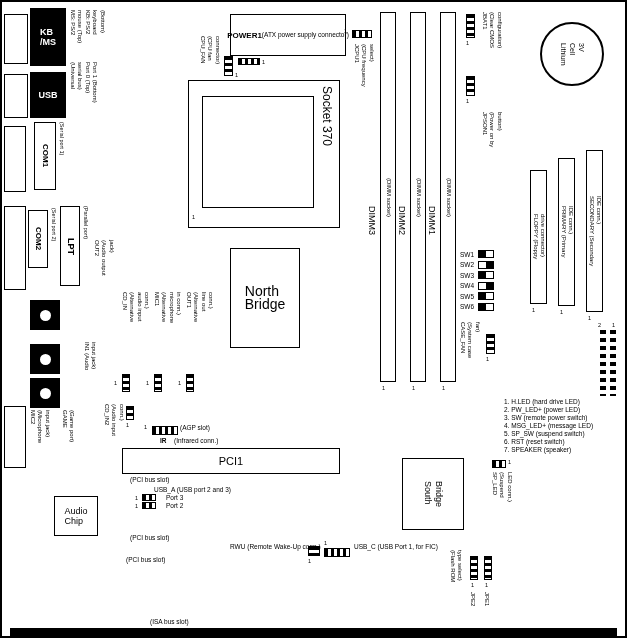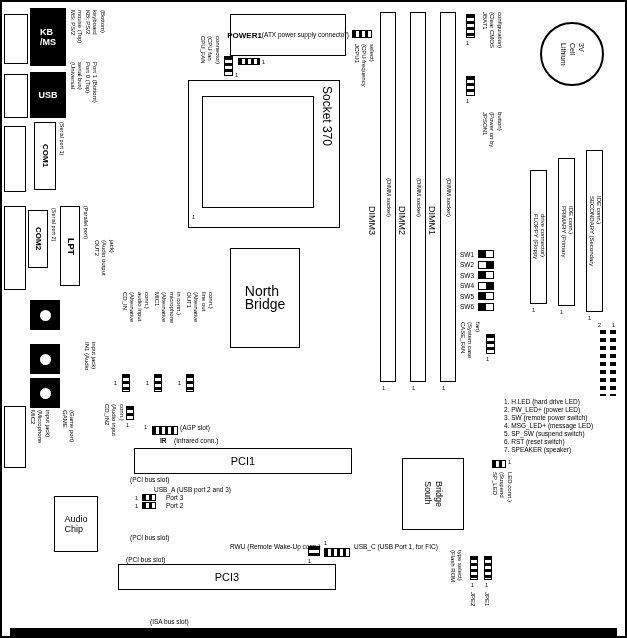--- a/index.html
+++ b/index.html
@@ -81,21 +81,21 @@
   <div class="a vt" style="left:90px;top:238px;height:96px">OUT2
 (Audio output
 jack)</div>
   <div class="a vt" style="left:80px;top:340px;height:84px">IN1 (Audio
 input jack)</div>
   <div class="a vt" style="left:26px;top:408px;height:84px">MIC2
 (Microphone
 input jack)</div>
   <div class="a vt" style="left:58px;top:408px;height:76px">GAME
 (Game port)</div>
-  <div class="a bx c pre f9" style="left:52px;top:494px;width:44px;height:56px">Audio
+  <div class="a bx c pre f9" style="left:52px;top:494px;width:44px;height:40px">Audio
 Chip</div>
 
   <div class="a vt" style="left:118px;top:290px;height:102px">CD_IN
 (Alternative
 audio input
 conn.)</div>
   <div class="a vt" style="left:150px;top:290px;height:102px">MIC1
 (Alternative
 microphone
 in conn.)</div>
@@ -244,21 +244,21 @@
 
   <div class="a bx c pre" style="left:228px;top:246px;width:70px;height:100px;font-size:14px;line-height:13px">North
 Bridge</div>
   <div class="a bx c" style="left:400px;top:456px;width:62px;height:72px">
     <span class="vt" style="font-size:9px;line-height:11px">South
 Bridge</span>
   </div>
 
   <div class="a f65" style="left:178px;top:422px">(AGP slot)</div>
 
-  <div class="a slot f11" style="left:132px;top:446px;width:218px;height:26px">
+  <div class="a slot f11" style="left:120px;top:446px;width:218px;height:26px">
     <span>PCI1</span>
   </div>
   <div class="a f65" style="left:128px;top:474px">(PCI bus slot)</div>
 
   <div class="a f65" style="left:152px;top:484px">USB_A (USB port 2 and 3)</div>
   <div class="a ph" style="left:140px;top:492px;width:14px;height:7px"></div>
   <div class="a ph" style="left:140px;top:500px;width:14px;height:7px"></div>
   <div class="a p1" style="left:133px;top:493px">1</div>
   <div class="a p1" style="left:133px;top:501px">1</div>
   <div class="a f65" style="left:164px;top:492px">Port 3</div>
@@ -269,23 +269,20 @@
   <div class="a f65 pre" style="left:228px;top:541px;width:74px;text-align:right">RWU (Remote
 Wake-Up conn.)</div>
   <div class="a pv" style="left:306px;top:544px;width:12px;height:10px"></div>
   <div class="a p1" style="left:306px;top:556px">1</div>
   <div class="a p1" style="left:322px;top:538px">1</div>
   <div class="a ph" style="left:322px;top:546px;width:26px;height:9px"></div>
   <div class="a f65 pre" style="left:352px;top:541px">USB_C
 (USB Port 1, for FIC)</div>
 
   <div class="a f65" style="left:124px;top:554px">(PCI bus slot)</div>
-  <div class="a slot f11" style="left:116px;top:562px;width:218px;height:26px">
-    <span>PCI3</span>
-  </div>
 
   <div class="a f65" style="left:148px;top:616px">(ISA bus slot)</div>
 
   <div class="a ph" style="left:490px;top:458px;width:14px;height:8px"></div>
   <div class="a p1" style="left:506px;top:457px">1</div>
   <div class="a vt" style="left:488px;top:470px;height:80px">SP_LED
 (Suspend
 LED conn.)</div>
 
   <div class="a vt" style="left:446px;top:548px;height:82px">(Flash ROM

